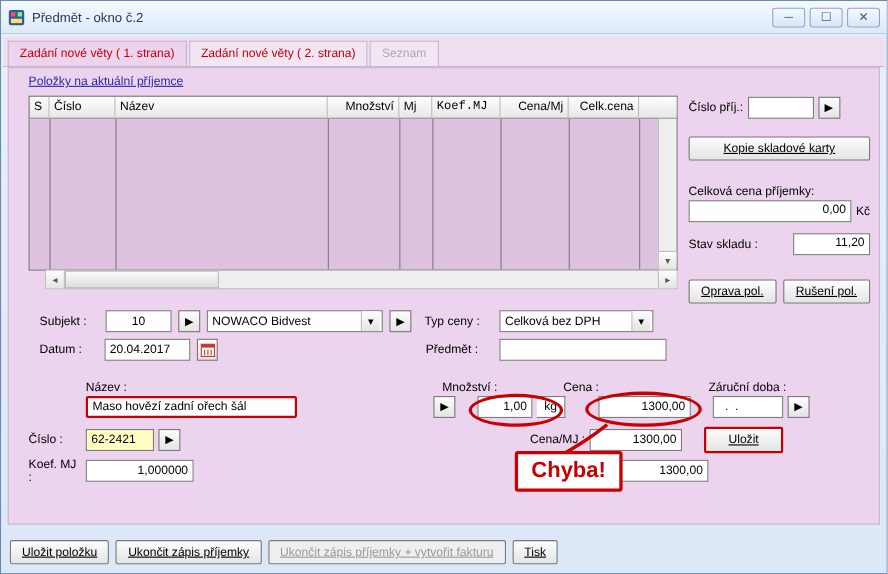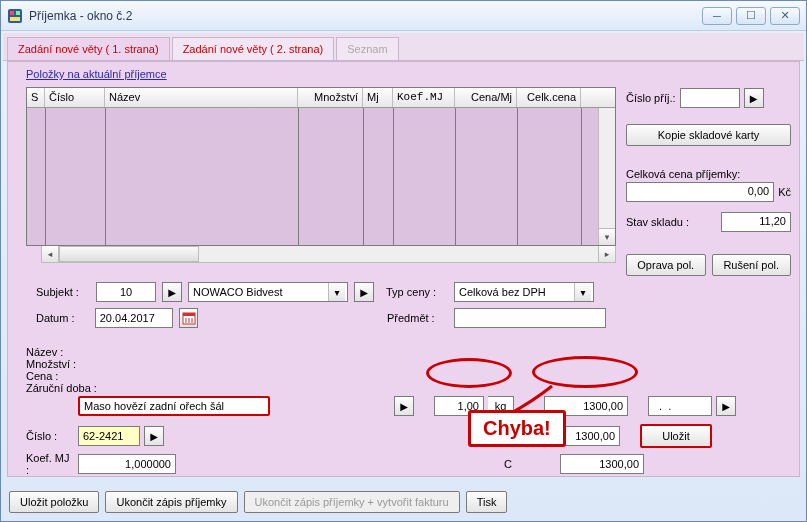--- a/index.html
+++ b/index.html
@@ -173,20 +173,21 @@
     cursor:pointer;
     font-size:10px;
   }
   .btn {
     border:1px solid #7a7a7a;
     background:linear-gradient(#fdfdfd,#e4e4e4);
     padding: 4px 10px;
     font-size:11px;
     cursor:pointer;
     border-radius:2px;
+    text-decoration:underline;
   }
   .right-col .btn.full { width:100%; text-align:center; }
   .sum-label{font-size:11px;margin-top:12px;}
   .sum-box{
     border:1px solid #7c7c7c;background:#fff;height:20px;
     text-align:right;padding:2px 4px;font-size:11px;
   }
   .mid-form {
     position:absolute;
     left: 28px; top: 220px;
@@ -202,21 +203,21 @@
   .dropdown::after{
     content:"▾";position:absolute;right:2px;top:0;height:100%;width:16px;
     display:flex;align-items:center;justify-content:center;
     border-left:1px solid #bcbcbc;background:linear-gradient(#fdfdfd,#e4e4e4);
     font-size:10px;
   }
   .lower-form {
     position:absolute;
     left: 18px; top: 284px; right: 10px;
   }
-  .lower-form .labels-row { display:flex; font-size:11px;flex-direction:column; }
+  .lower-form .labels-row { display:flex; font-size:11px; }
   .lower-form .inputs-row { display:flex; align-items:center; gap:4px; margin-top:2px;}
   .hl { border:2px solid #c80000; border-radius:2px; }
   .oval {
     position:absolute;border:3px solid #c80000;border-radius:50%;
     pointer-events:none;
   }
   .callout {
     position:absolute;
     border:3px solid #c80000;background:#fff;
     color:#c80000;font-size:20px;font-weight:bold;
@@ -245,21 +246,21 @@
 
   <div class="titlebar">
     <span class="app-icon">
       <svg width="16" height="16">
           <rect x="1" y="1" width="14" height="14" fill="#2a5aa8" rx="2"></rect>
           <rect x="3" y="3" width="4" height="4" fill="#ff4d4d"></rect>
           <rect x="9" y="3" width="4" height="4" fill="#7df57d"></rect>
           <rect x="3" y="9" width="10" height="4" fill="#ffe257"></rect>
         </svg>
     </span>
-    <span class="title">Příjemka - okno č.2</span>
+    <span class="title">Předmět - okno č.2</span>
     <div class="winbtns">
       <div class="winbtn">─</div>
       <div class="winbtn">☐</div>
       <div class="winbtn">✕</div>
     </div>
   </div>
 
   <div class="client">
 
     <div class="tabs">

